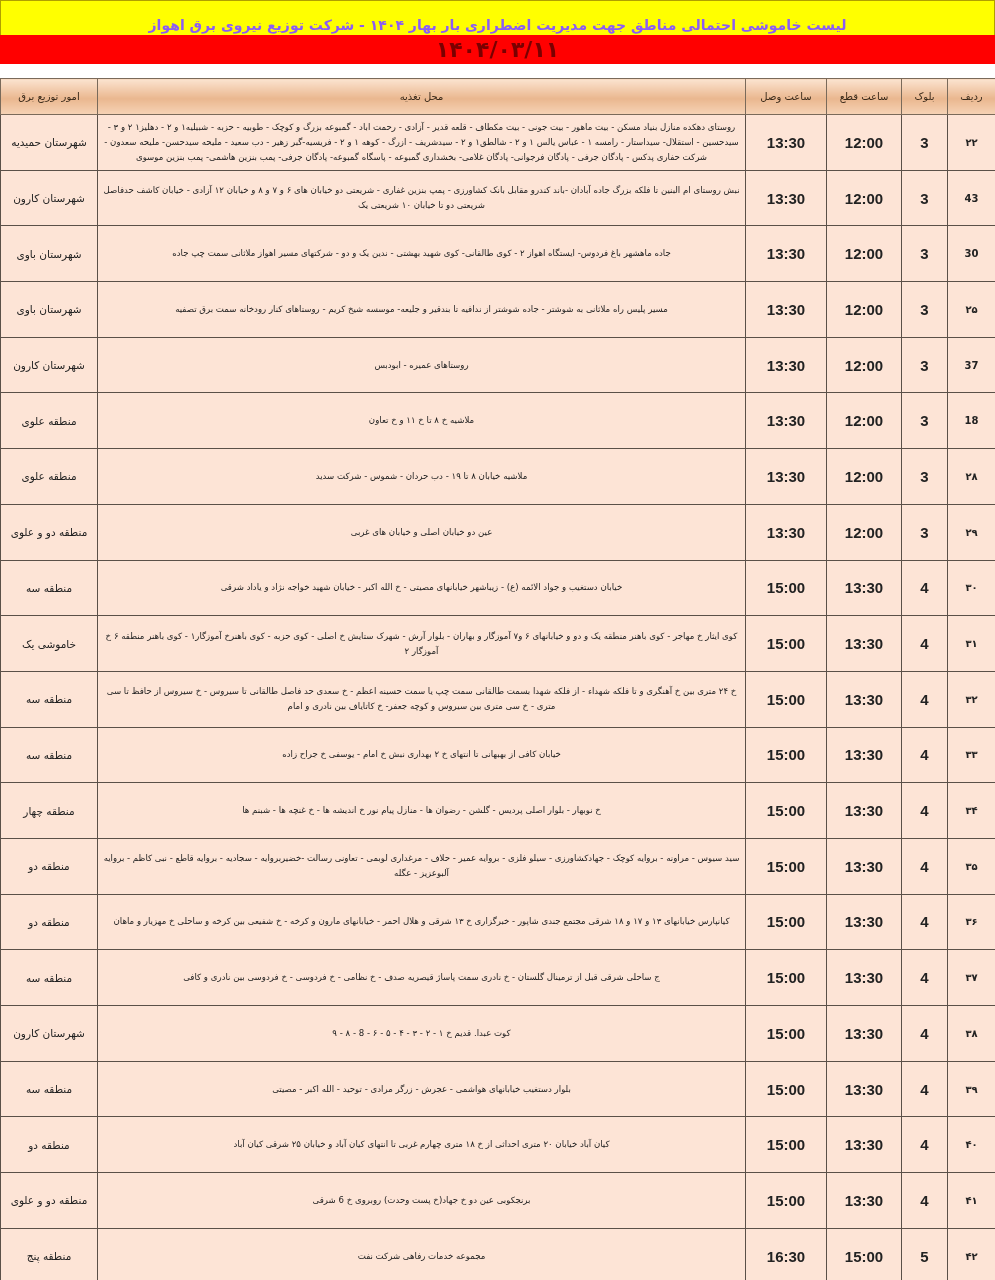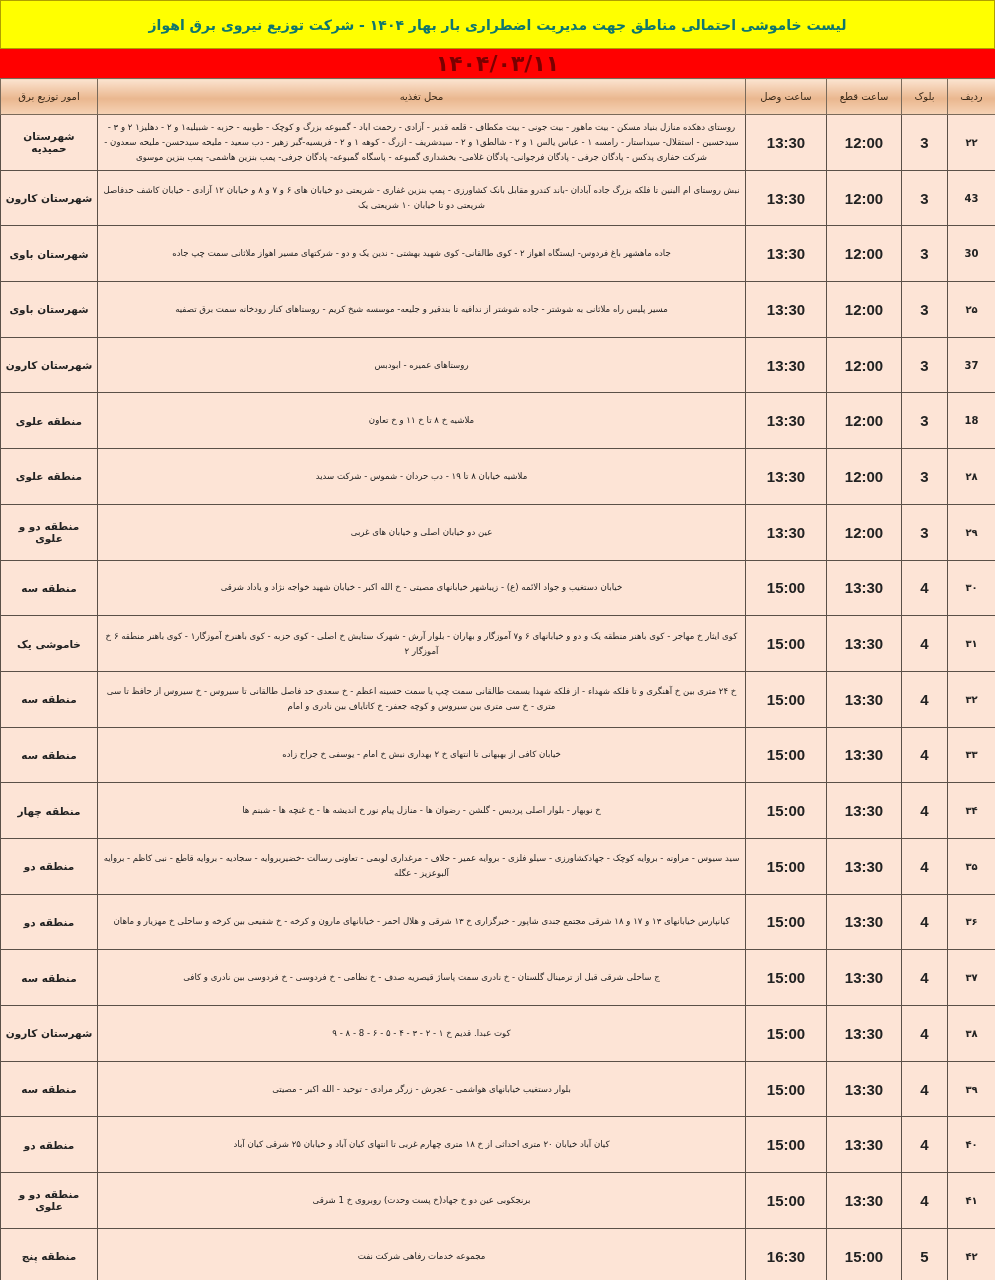--- a/index.html
+++ b/index.html
@@ -1,45 +1,45 @@
 <!DOCTYPE html>
 <html><head>
 <meta charset="utf-8">
 <style>
   html, body { margin: 0; padding: 0; background: #ffffff; }
   body { width: 995px; height: 1280px; position: relative; overflow: hidden; font-family: "DejaVu Sans", sans-serif; }
   .title-bar {
     position: absolute; left: 0; top: 0; width: 993px; height: 47px;
     background: #ffff00; border: 1px solid #b0a000;
     display: flex; align-items: center; justify-content: center;
-    font-weight: bold; font-size: 14px; color: #0f766e; direction: rtl;
+    font-weight: bold; font-size: 14px; color: #8b5cf6; direction: rtl;
   }
   .date-bar {
-    position: absolute; left: 0; top: 49px; width: 995px; height: 29px;
+    position: absolute; left: 0; top: 35px; width: 995px; height: 29px;
     background: #ff0000;
     display: flex; align-items: center; justify-content: center;
     font-weight: bold; font-size: 22px; color: #7a0000; letter-spacing: 1px;
   }
   table.grid {
     position: absolute; left: 0; top: 78px; width: 995px;
     border-collapse: collapse; table-layout: fixed; direction: rtl;
   }
   table.grid th {
     height: 19px; font-size: 10px; font-weight: normal; color: #3a2a1a;
     background: linear-gradient(#fbe3cf, #eab78f 55%, #f6d3b6);
     border: 1px solid #7a6a5a; padding: 8px;
   }
   table.grid td {
     height: 54.7px; background: #fde4d6; border: 1px solid #5b5048;
     text-align: center; vertical-align: middle; color: #222; padding: 0 4px;
   }
   td.rownum { font-size: 10px; font-weight: bold; }
   td.block, td.time { font-family: "Liberation Sans", sans-serif; font-weight: bold; font-size: 15px; color: #222; }
   td.feed { font-size: 8.6px; font-weight: normal; line-height: 15px; }
-  td.region { font-size: 10.5px; font-weight: bold; }
+  td.region { font-size: 10.5px; font-weight: normal; }
 </style>
 </head>
 <body>
 
 <div class="title-bar">لیست خاموشی احتمالی مناطق جهت مدیریت اضطراری بار بهار ۱۴۰۴ - شرکت توزیع نیروی برق اهواز</div>
 <div class="date-bar">۱۴۰۴/۰۳/۱۱</div>
 
 <table class="grid">
   <colgroup>
     <col style="width:48px">
@@ -210,21 +210,21 @@
         <td class="time">13:30</td>
         <td class="time">15:00</td>
         <td class="feed" dir="rtl">کیان آباد خیابان ۲۰ متری احداثی از خ ۱۸ متری چهارم غربی تا انتهای کیان آباد و خیابان ۲۵ شرقی کیان آباد</td>
         <td class="region">منطقه دو</td>
       </tr>
       <tr>
         <td class="rownum">۴۱</td>
         <td class="block">4</td>
         <td class="time">13:30</td>
         <td class="time">15:00</td>
-        <td class="feed" dir="rtl">برنجکوبی عین دو خ جهاد(خ پست وحدت) روبروی خ 1 شرقی</td>
+        <td class="feed" dir="rtl">برنجکوبی عین دو خ جهاد(خ پست وحدت) روبروی خ 6 شرقی</td>
         <td class="region">منطقه دو و علوی</td>
       </tr>
       <tr>
         <td class="rownum">۴۲</td>
         <td class="block">5</td>
         <td class="time">15:00</td>
         <td class="time">16:30</td>
         <td class="feed" dir="rtl">مجموعه خدمات رفاهی شرکت نفت</td>
         <td class="region">منطقه پنج</td>
       </tr>

